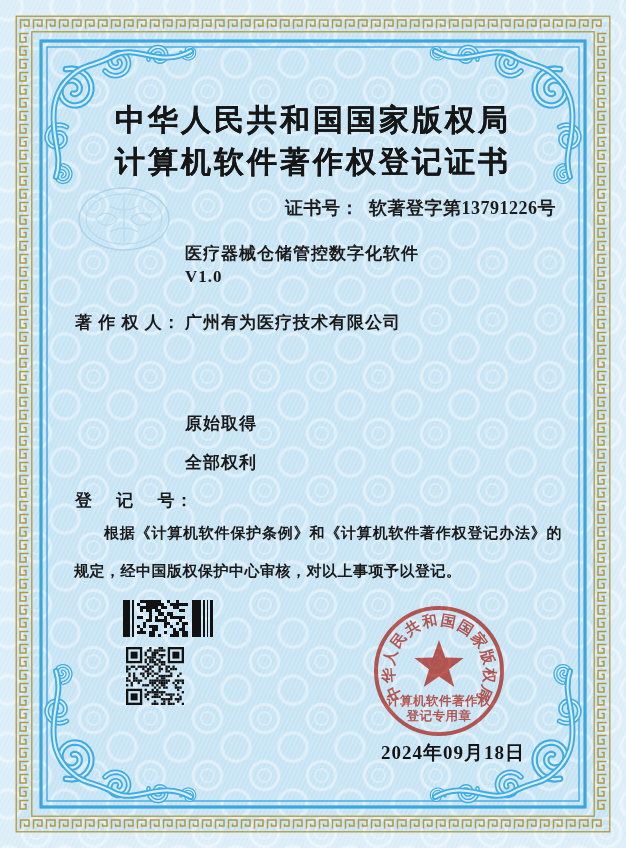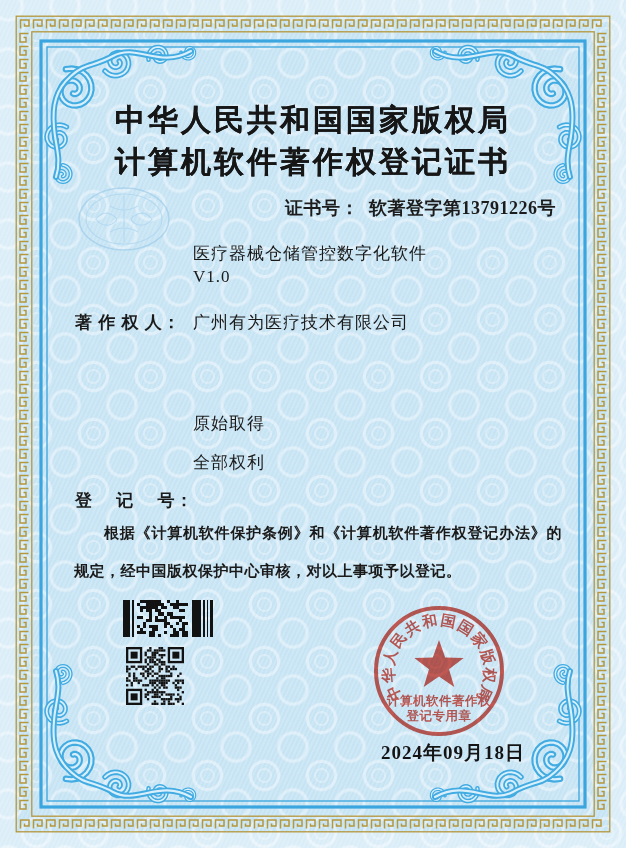--- a/index.html
+++ b/index.html
@@ -36,22 +36,22 @@
     font-size:18px;font-weight:bold;color:#1c1c1c;
     letter-spacing:0.5px;white-space:nowrap;
   }
   .certno .val{margin-left:10px;}
   .field-label{
     left:75px;
     font-size:17px;font-weight:bold;color:#1a1a1a;
     white-space:pre;letter-spacing:1px;
   }
   .field-value{
-    left:193px;
-    font-size:17px;font-weight:normal;color:#1a1a1a;
+    left:185px;
+    font-size:17px;font-weight:bold;color:#1a1a1a;
     letter-spacing:1px;white-space:nowrap;
   }
   .statement{
     left:74px;top:514px;width:488px;
     font-size:15px;font-weight:600;color:#1a1a1a;
     line-height:38px;text-indent:2em;text-align:justify;
     letter-spacing:0.5px;
   }
   .barcode{left:123px;top:600px;width:100px;height:37px;display:flex;align-items:stretch;}
   .barcode .bar{background:#121212;}

